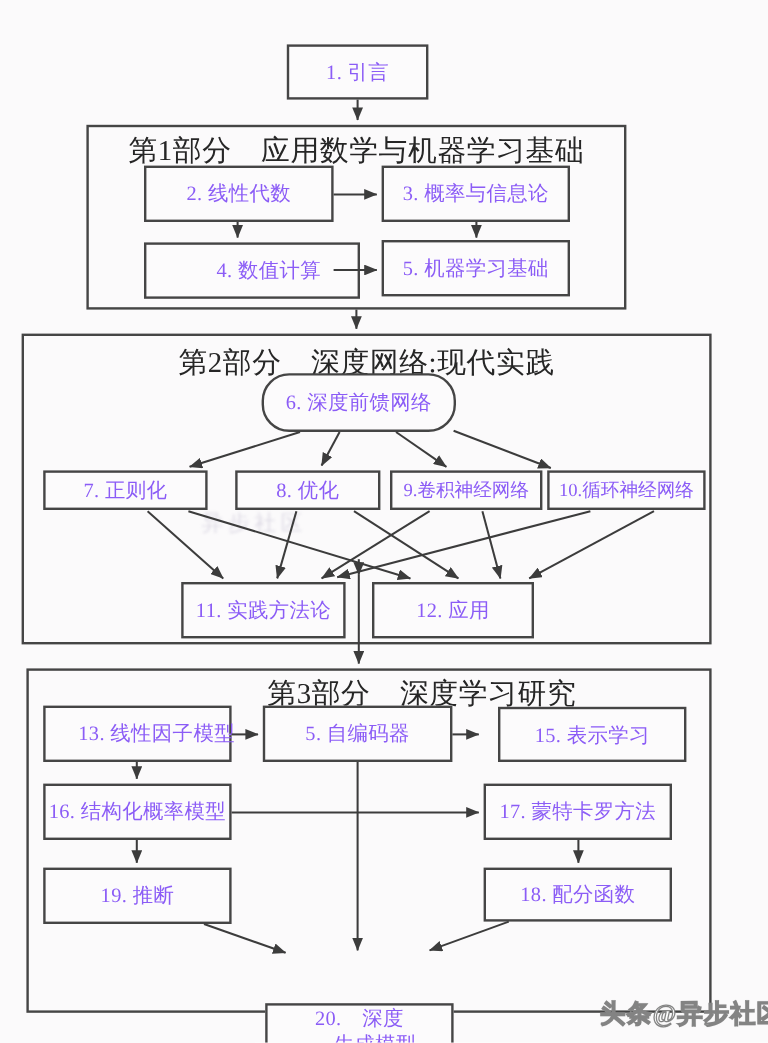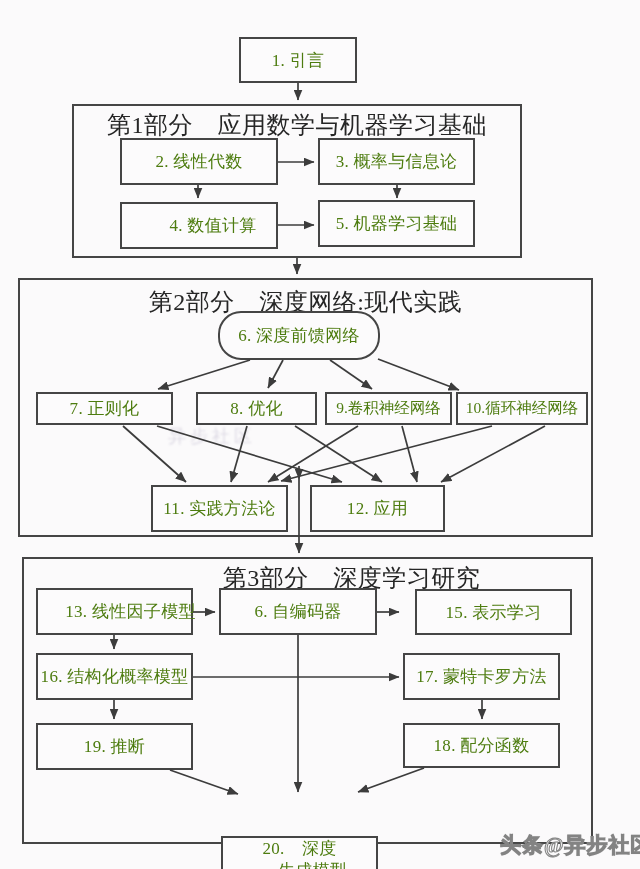--- a/index.html
+++ b/index.html
@@ -11,21 +11,21 @@
   }
   .part{position:absolute;border:2px solid #454545;background:transparent;box-sizing:border-box;}
   .part-title{
     position:absolute;left:0;right:0;text-align:center;
     font-size:24px;letter-spacing:0.5px;color:#262626;white-space:pre;
   }
   .node{
     position:absolute;border:2px solid #454545;background:#fcfbfc;
     display:flex;align-items:center;justify-content:center;
     box-sizing:border-box;font-size:17px;letter-spacing:0.3px;
-    color:#4d7c0f;z-index:3;white-space:pre;text-align:center;
+    color:#8b5cf6;z-index:3;white-space:pre;text-align:center;
   }
   .node.small{font-size:15.5px;letter-spacing:0;}
   .node.twoline{flex-direction:column;line-height:1.25;margin-top:40px;}
   .edge-layer{position:absolute;left:0;top:0;z-index:4;pointer-events:none;}
   .wm-center{
     position:absolute;left:168px;top:424px;width:160px;z-index:1;
     font-size:18px;color:#b9b3c9;opacity:.45;filter:blur(1.2px);
     letter-spacing:4px;white-space:pre;
   }
   .wm-bottom{
@@ -42,39 +42,39 @@
 
   <div class="wm-center">异步社区</div>
 
   <div class="node" style="left:239px;top:37px;width:118px;height:46px;">1. 引言</div>
 
   <div class="part" style="left:72px;top:104px;width:450px;height:154px;"></div>
   <div class="part-title" style="top:109px;left:72px;width:450px;">第1部分　应用数学与机器学习基础</div>
 
   <div class="node" style="left:120px;top:138px;width:158px;height:47px;">2. 线性代数</div>
   <div class="node" style="left:318px;top:138px;width:157px;height:47px;">3. 概率与信息论</div>
-  <div class="node" style="left:120px;top:202px;width:158px;height:47px;padding-left:28px;">4. 数值计算</div>
+  <div class="node" style="left:120px;top:202px;width:180px;height:47px;padding-left:28px;">4. 数值计算</div>
   <div class="node" style="left:318px;top:200px;width:157px;height:47px;">5. 机器学习基础</div>
 
   <div class="part" style="left:18px;top:278px;width:575px;height:259px;"></div>
   <div class="part-title" style="top:286px;left:18px;width:575px;">第2部分　深度网络:现代实践</div>
 
   <div class="node" style="left:218px;top:311px;width:162px;height:49px;border-radius:23px;">6. 深度前馈网络</div>
   <div class="node" style="left:36px;top:392px;width:137px;height:33px;">7. 正则化</div>
   <div class="node" style="left:196px;top:392px;width:121px;height:33px;">8. 优化</div>
   <div class="node small" style="left:325px;top:392px;width:127px;height:33px;">9.卷积神经网络</div>
   <div class="node small" style="left:456px;top:392px;width:132px;height:33px;">10.循环神经网络</div>
   <div class="node" style="left:151px;top:485px;width:137px;height:47px;">11. 实践方法论</div>
   <div class="node" style="left:310px;top:485px;width:135px;height:47px;">12. 应用</div>
 
   <div class="part" style="left:22px;top:557px;width:571px;height:287px;"></div>
   <div class="part-title" style="top:562px;left:34px;width:571px;padding-left:32px;">第3部分　深度学习研究</div>
 
   <div class="node" style="left:36px;top:588px;width:157px;height:47px;padding-left:32px;">13. 线性因子模型</div>
-  <div class="node" style="left:219px;top:588px;width:158px;height:47px;">6. 自编码器</div>
+  <div class="node" style="left:219px;top:588px;width:158px;height:47px;">5. 自编码器</div>
   <div class="node" style="left:403px;top:589px;width:157px;height:46px;margin-left:12px;">15. 表示学习</div>
   <div class="node" style="left:36px;top:653px;width:157px;height:47px;">16. 结构化概率模型</div>
   <div class="node" style="left:403px;top:653px;width:157px;height:47px;">17. 蒙特卡罗方法</div>
   <div class="node" style="left:36px;top:723px;width:157px;height:47px;">19. 推断</div>
   <div class="node" style="left:403px;top:723px;width:157px;height:45px;">18. 配分函数</div>
   <div class="node twoline" style="left:221px;top:796px;width:157px;height:47px;">
     <div>20.　深度</div>
     <div style="padding-left:26px;">生成模型</div>
   </div>
 

